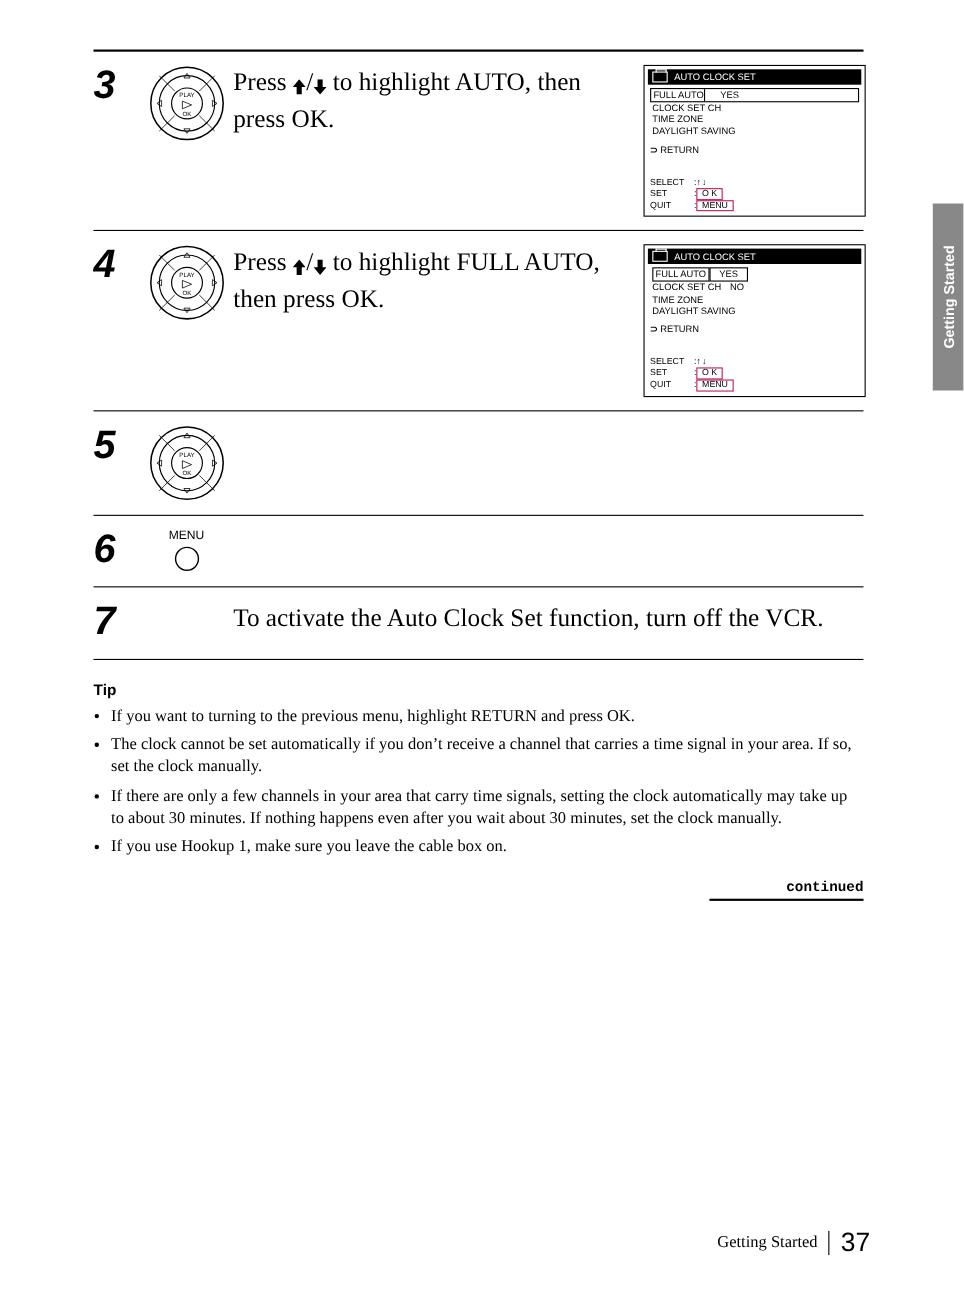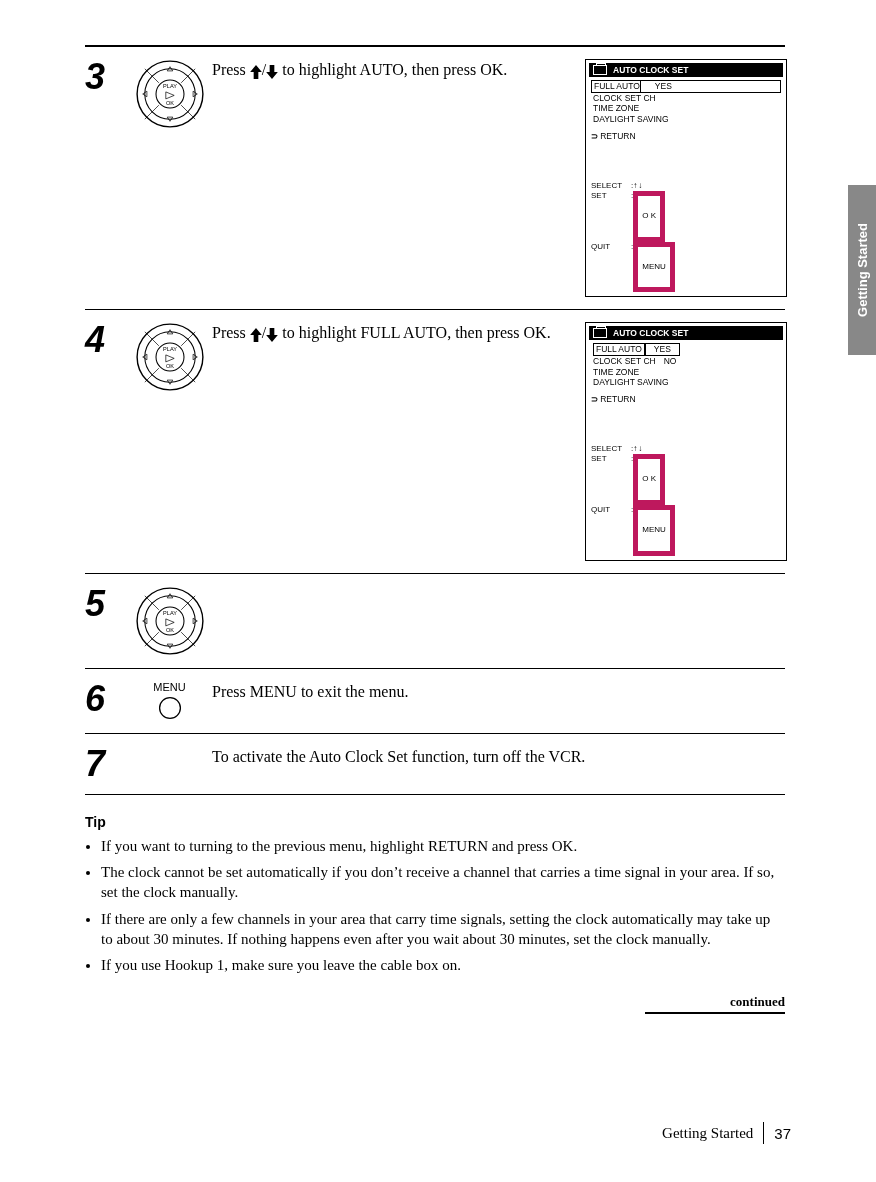--- a/index.html
+++ b/index.html
@@ -5,51 +5,51 @@
   body{margin:0;background:#fff;font-family:Georgia,"Times New Roman",serif;color:#000}
   .page{width:876px;height:1182px;position:relative;margin:0 auto}
   .content{position:absolute;left:85px;top:45px;width:700px}
   .side-tab{position:absolute;right:0;top:185px;width:28px;height:170px;background:#888;display:flex;align-items:center;justify-content:center}
   .side-tab span{writing-mode:vertical-rl;transform:rotate(180deg);color:#fff;font-family:Arial,Helvetica,sans-serif;font-weight:bold;font-size:13px;white-space:nowrap}
   .rule{border-top:2px solid #000;margin:0}
   .thinrule{border-top:1px solid #000;margin:0}
   .step{display:flex;align-items:flex-start;padding:12px 0}
   .stepnum{font-family:Arial,Helvetica,sans-serif;font-weight:bold;font-size:36px;font-style:italic;width:42px;line-height:1;flex:0 0 42px}
   .icon-col{width:85px;flex:0 0 85px;display:flex;flex-direction:column;align-items:center;font-family:Arial,Helvetica,sans-serif;font-size:10px}
-  .body-col{flex:1;font-size:16px;line-height:1.35;margin-right:10px}
+  .body-col{flex:1;font-size:23px;line-height:1.35;margin-right:10px}
   .body-col p{margin:0 0 10px 0}
   .osd-col{width:200px;flex:0 0 200px}
   svg.dpad{width:70px;height:70px}
   svg.menu-btn{width:26px;height:26px}
   .osd{border:1px solid #000;width:200px;font-family:Arial,Helvetica,sans-serif;font-size:8.5px}
-  .osd-title{background:#000;color:#fff;padding:2px 4px;margin:3px 3px 0 3px;font-weight:bold;display:flex;align-items:center}
+  .osd-title{background:#000;color:#fff;padding:2px 4px;margin:3px 3px 0 3px;font-weight:normal;display:flex;align-items:center}
   .osd-title .vcr-icon{display:inline-block;width:12px;height:8px;border:1px solid #fff;margin-right:6px;position:relative}
   .osd-title .vcr-icon::after{content:"";position:absolute;top:-3px;left:2px;width:8px;height:2px;border:1px solid #fff;border-bottom:none}
   .osd-body{padding:3px 5px 4px 5px}
   .osd-row{display:flex;padding:0 2px;line-height:1.25}
   .osd-row.sel .lab{border:1px solid #000;padding:0 2px}
   .osd-row.sel .val{border:1px solid #000;padding:0 8px}
   .osd-row .val{padding:0 8px}
   .osd-row.sel-both{border:1px solid #000;padding:0 2px;margin:0}
   .osd-return{margin-top:6px}
   .osd-return::before{content:"⊃";font-weight:bold;margin-right:2px}
-  .osd-footer{margin-top:40px;font-size:8px;line-height:1.3}
+  .osd-footer{margin-top:20px;font-size:8px;line-height:1.3}
   .osd-footer .frow{display:flex}
   .osd-footer .fl{width:40px}
-  .osd-footer .fv.box{border:5px solid #be185d;padding:16px 4px;display:inline-block;line-height:1.1}
+  .osd-footer .fv.box{border:1px solid #be185d;padding:0 4px;display:inline-block;line-height:1.1}
   .osd-footer .arrows::before{content:"↑";margin-right:1px}
   .osd-footer .arrows::after{content:"↓"}
   .tip-section{font-size:15px;line-height:1.35}
   .tip-h{font-family:Arial,Helvetica,sans-serif;font-weight:bold;font-size:14px;margin:18px 0 4px 0}
   .bullets{margin:0;padding-left:16px}
   .bullets li{margin-bottom:6px}
-  .continued{font-family:Liberation Serif, serif;font-weight:bold;font-size:13px;text-align:right;margin-top:18px;border-bottom:2px solid #000;padding-bottom:1px;display:block;margin-left:auto;width:140px}
+  .continued{font-family:Liberation Mono, monospace;font-weight:bold;font-size:13px;text-align:right;margin-top:18px;border-bottom:2px solid #000;padding-bottom:1px;display:block;margin-left:auto;width:140px}
   .page-footer{position:absolute;right:85px;bottom:38px;font-size:15px;display:flex;align-items:center}
   .page-footer .sep{border-left:1px solid #000;height:22px;margin:0 10px}
-  .page-footer .num{font-family:Arial,Helvetica,sans-serif;font-size:15px}
+  .page-footer .num{font-family:Arial,Helvetica,sans-serif;font-size:24px}
   .arrow-inline{display:inline-block;vertical-align:middle}
   .arrow-inline svg{width:12px;height:14px;vertical-align:-2px}
 </style>
 </head>
 <body>
 
 <div class="page">
   <div class="side-tab">
       <span>Getting Started</span>
     </div>
@@ -204,23 +204,20 @@
     <div class="thinrule"></div>
 
     <div class="step">
       <div class="stepnum">6</div>
       <div class="icon-col">
         <span style="font-size:11px;margin-bottom:2px">MENU</span>
         <svg class="menu-btn" viewBox="0 0 30 30">
             <circle cx="15" cy="15" r="12" fill="none" stroke="#000" stroke-width="1.5"></circle>
           </svg>
       </div>
-      <div class="body-col">
-        <p>Press MENU to exit the menu.</p>
-      </div>
     </div>
 
     <div class="thinrule"></div>
 
     <div class="step">
       <div class="stepnum">7</div>
       <div class="icon-col"></div>
       <div class="body-col">
         <p>To activate the Auto Clock Set function, turn off the VCR.</p>
       </div>

